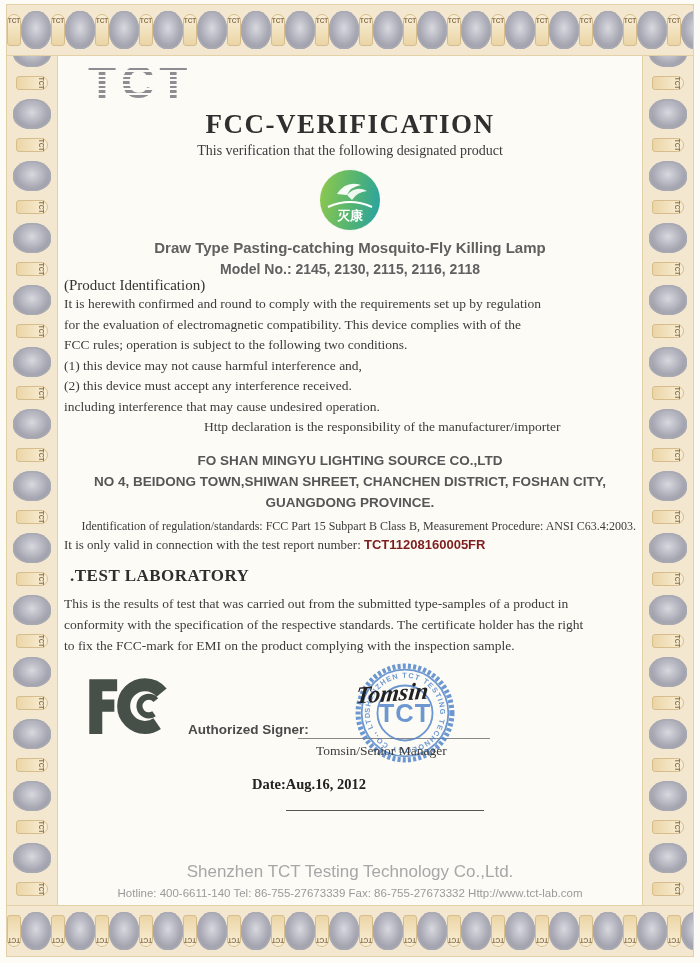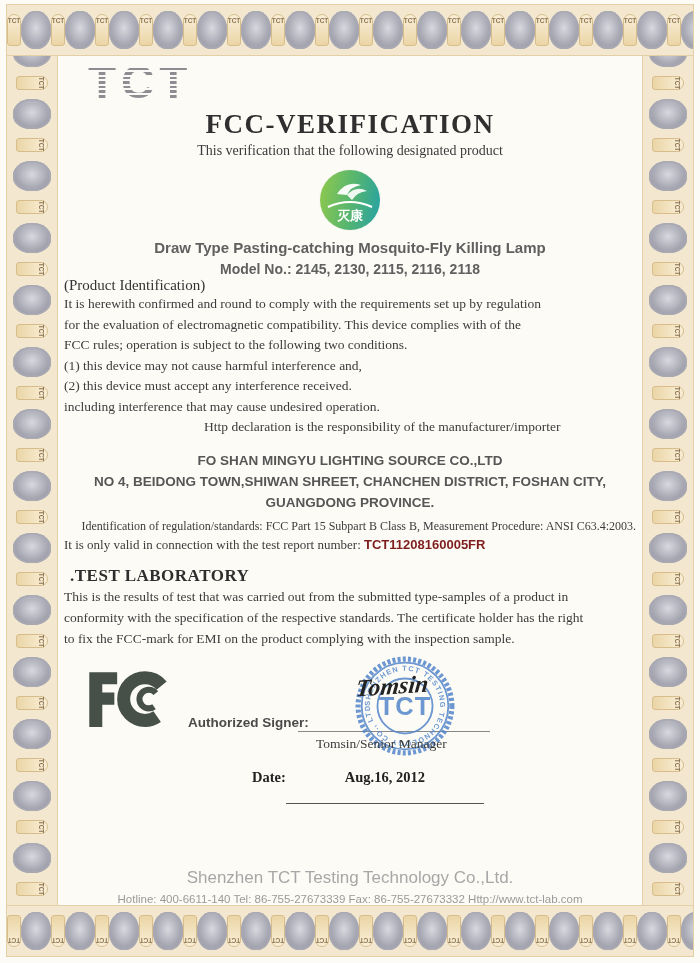--- a/index.html
+++ b/index.html
@@ -68,35 +68,35 @@
   .pi-heading{text-align:left;font-size:15px;color:#333;}
   .pi-body{font-size:13.5px;line-height:20.5px;color:#3c3c3c;}
   .declaration{padding-left:140px;font-size:13.5px;line-height:20.5px;color:#3c3c3c;}
 
   .mfr{margin-top:12px;text-align:center;font-family:"Liberation Sans",sans-serif;font-weight:bold;font-size:13.5px;line-height:21px;color:#565656;}
   .regulation{margin-top:6px;font-size:12px;white-space:nowrap;color:#3c3c3c;text-align:right;}
   .report{margin-top:3px;font-size:13px;color:#3c3c3c;}
   .report b{font-family:"Liberation Sans",sans-serif;font-size:13px;color:#7f1d1d;}
 
   .tl-heading{margin-top:13px;margin-left:6px;font-weight:bold;font-size:17px;letter-spacing:.5px;color:#2e2e2e;}
-  .tl-body{font-size:13.5px;line-height:21px;color:#3c3c3c;}
+  .tl-body{margin-top:7px;font-size:13.5px;line-height:21px;color:#3c3c3c;}
 
   .sign-area{position:relative;margin-top:16px;height:102px;}
   .fcc-mark{position:absolute;left:16px;top:2px;}
   .signer-label{position:absolute;left:124px;top:50px;font-family:"Liberation Sans",sans-serif;font-weight:bold;font-size:13.5px;color:#4a4a4a;}
   .sig-line{position:absolute;left:234px;top:66px;width:192px;border-bottom:1.5px solid #888;}
   .signature{position:absolute;left:292px;top:8px;font-size:24px;font-weight:bold;font-style:italic;transform:rotate(-4deg) skewX(-10deg);color:#222;z-index:2;}
   .signer-name{position:absolute;left:252px;top:71px;font-size:13.5px;color:#3c3c3c;z-index:2;}
   .stamp{position:absolute;left:290px;top:-10px;opacity:.82;z-index:1;}
 
   .date-row{margin-left:188px;margin-top:2px;font-size:14.5px;font-weight:bold;color:#222;}
-  .date-line{display:inline-block;width:198px;border-bottom:1.5px solid #555;text-align:center;padding-bottom:17px;}
+  .date-line{display:inline-block;width:198px;border-bottom:1.5px solid #555;padding-bottom:17px;}
   .notes{margin-left:196px;margin-top:5px;font-size:12.5px;line-height:21.5px;color:#3c3c3c;}
 
-  .footer{position:absolute;left:56px;right:56px;bottom:58px;text-align:center;z-index:1;}
+  .footer{position:absolute;left:56px;right:56px;bottom:64px;text-align:center;z-index:1;}
   .footer-company{font-family:"Liberation Sans",sans-serif;font-size:17px;color:#a7a7a7;}
   .footer-contact{margin-top:5px;font-family:"Liberation Sans",sans-serif;font-size:11.5px;color:#9a9a9a;}
 </style>
 </head>
 <body>
 
 <div class="paper">
 
   <div class="lace left v">
       <span class="cell">

